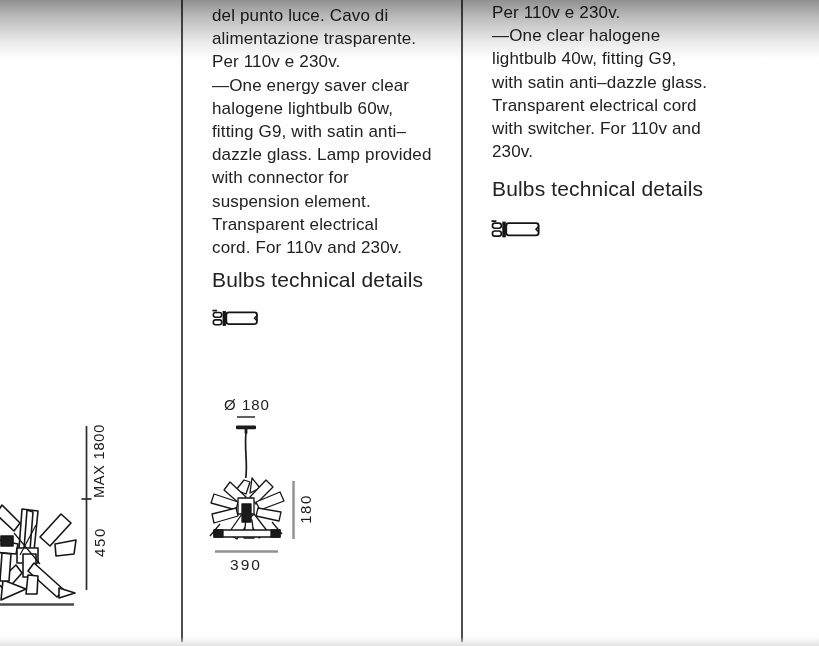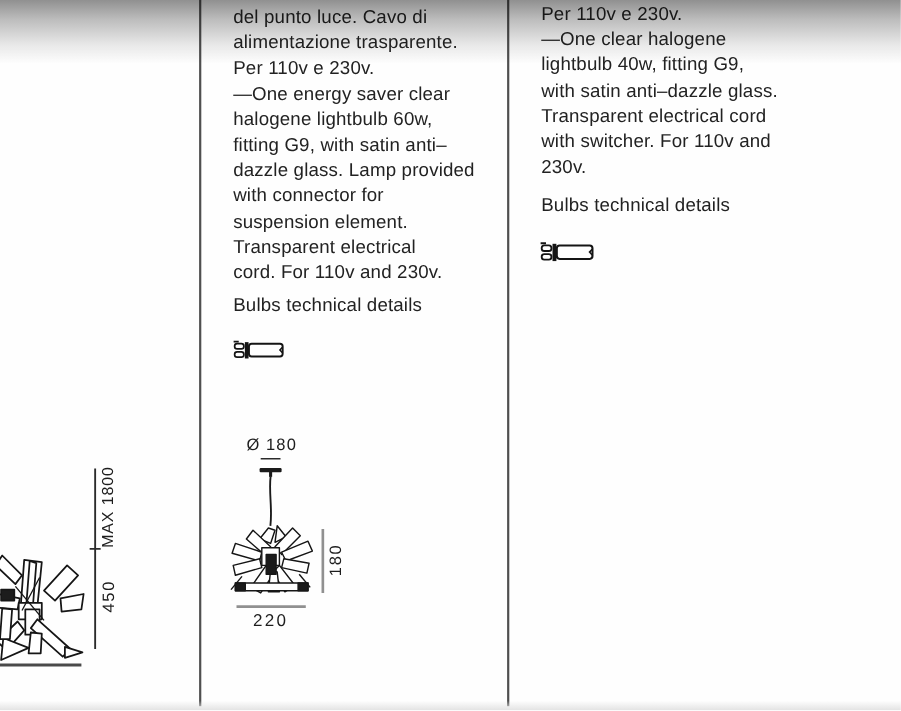--- a/index.html
+++ b/index.html
@@ -23,21 +23,21 @@
     position:absolute;top:0;width:2px;height:642px;background:#4f4f4f;z-index:2;
   }
   .divider.d1{left:181px;}
   .divider.d2{left:461px;}
   .body-text{
     position:absolute;white-space:pre-line;
     font-size:17px;line-height:23.2px;letter-spacing:0.15px;
     color:#222222;z-index:1;
   }
   .heading{
-    position:absolute;font-size:17px;letter-spacing:0.15px;color:#222222;z-index:1;
+    position:absolute;font-size:21px;letter-spacing:0.15px;color:#222222;z-index:1;
   }
   .dim-label{
     position:absolute;font-size:15px;letter-spacing:1.2px;color:#1d1d1d;
     text-align:center;z-index:1;
   }
   .rot{transform:rotate(-90deg);transform-origin:center center;}
   .abs{position:absolute;z-index:1;}
 </style>
 </head>
 <body>
@@ -142,21 +142,21 @@
       <rect x="14" y="136" width="9" height="7" fill="#1a1a1a"></rect>
       <rect x="71" y="136" width="9" height="7" fill="#1a1a1a"></rect>
     </g>
 
     <line x1="93.5" y1="87" x2="93.5" y2="145" stroke="#909090" stroke-width="2.4"></line>
     <line x1="15" y1="157.5" x2="78" y2="157.5" stroke="#909090" stroke-width="2.4"></line>
   </svg>
 
   <div class="dim-label" style="left:215px;top:396px;width:64px;letter-spacing:1px;">Ø 180</div>
   <div class="dim-label rot" style="left:287px;top:501px;width:36px;height:16px;letter-spacing:1.5px;">180</div>
-  <div class="dim-label" style="left:214px;top:556px;width:64px;font-size:15.5px;letter-spacing:2px;">220</div>
+  <div class="dim-label" style="left:214px;top:556px;width:64px;font-size:15.5px;letter-spacing:2px;">390</div>
 
   <div class="body-text" style="left:492px;top:1px;width:255px;">Per 110v e 230v.
 —One clear halogene
 lightbulb 40w, fitting G9,
 with satin anti–dazzle glass.
 Transparent electrical cord
 with switcher. For 110v and
 230v.</div>
 
   <div class="heading" style="left:492px;top:177px;">Bulbs technical details</div>

